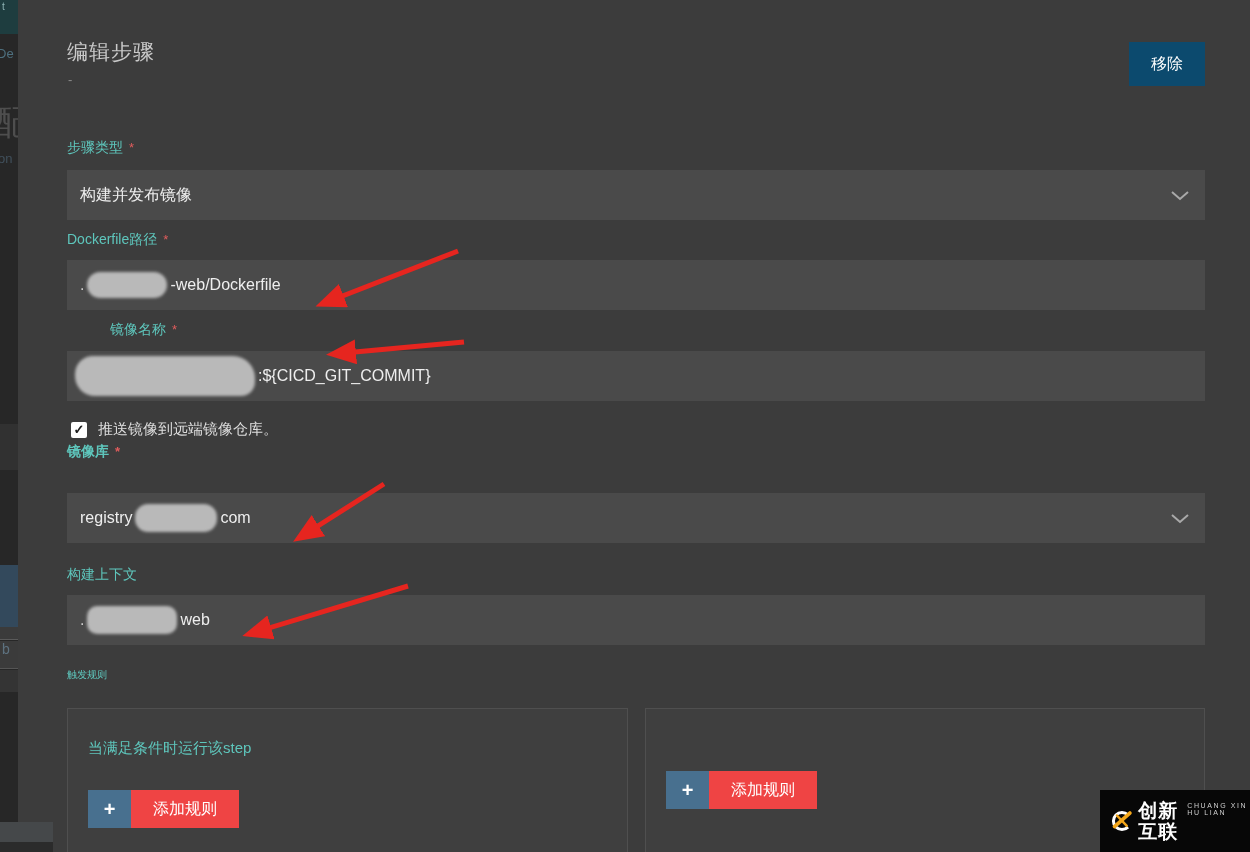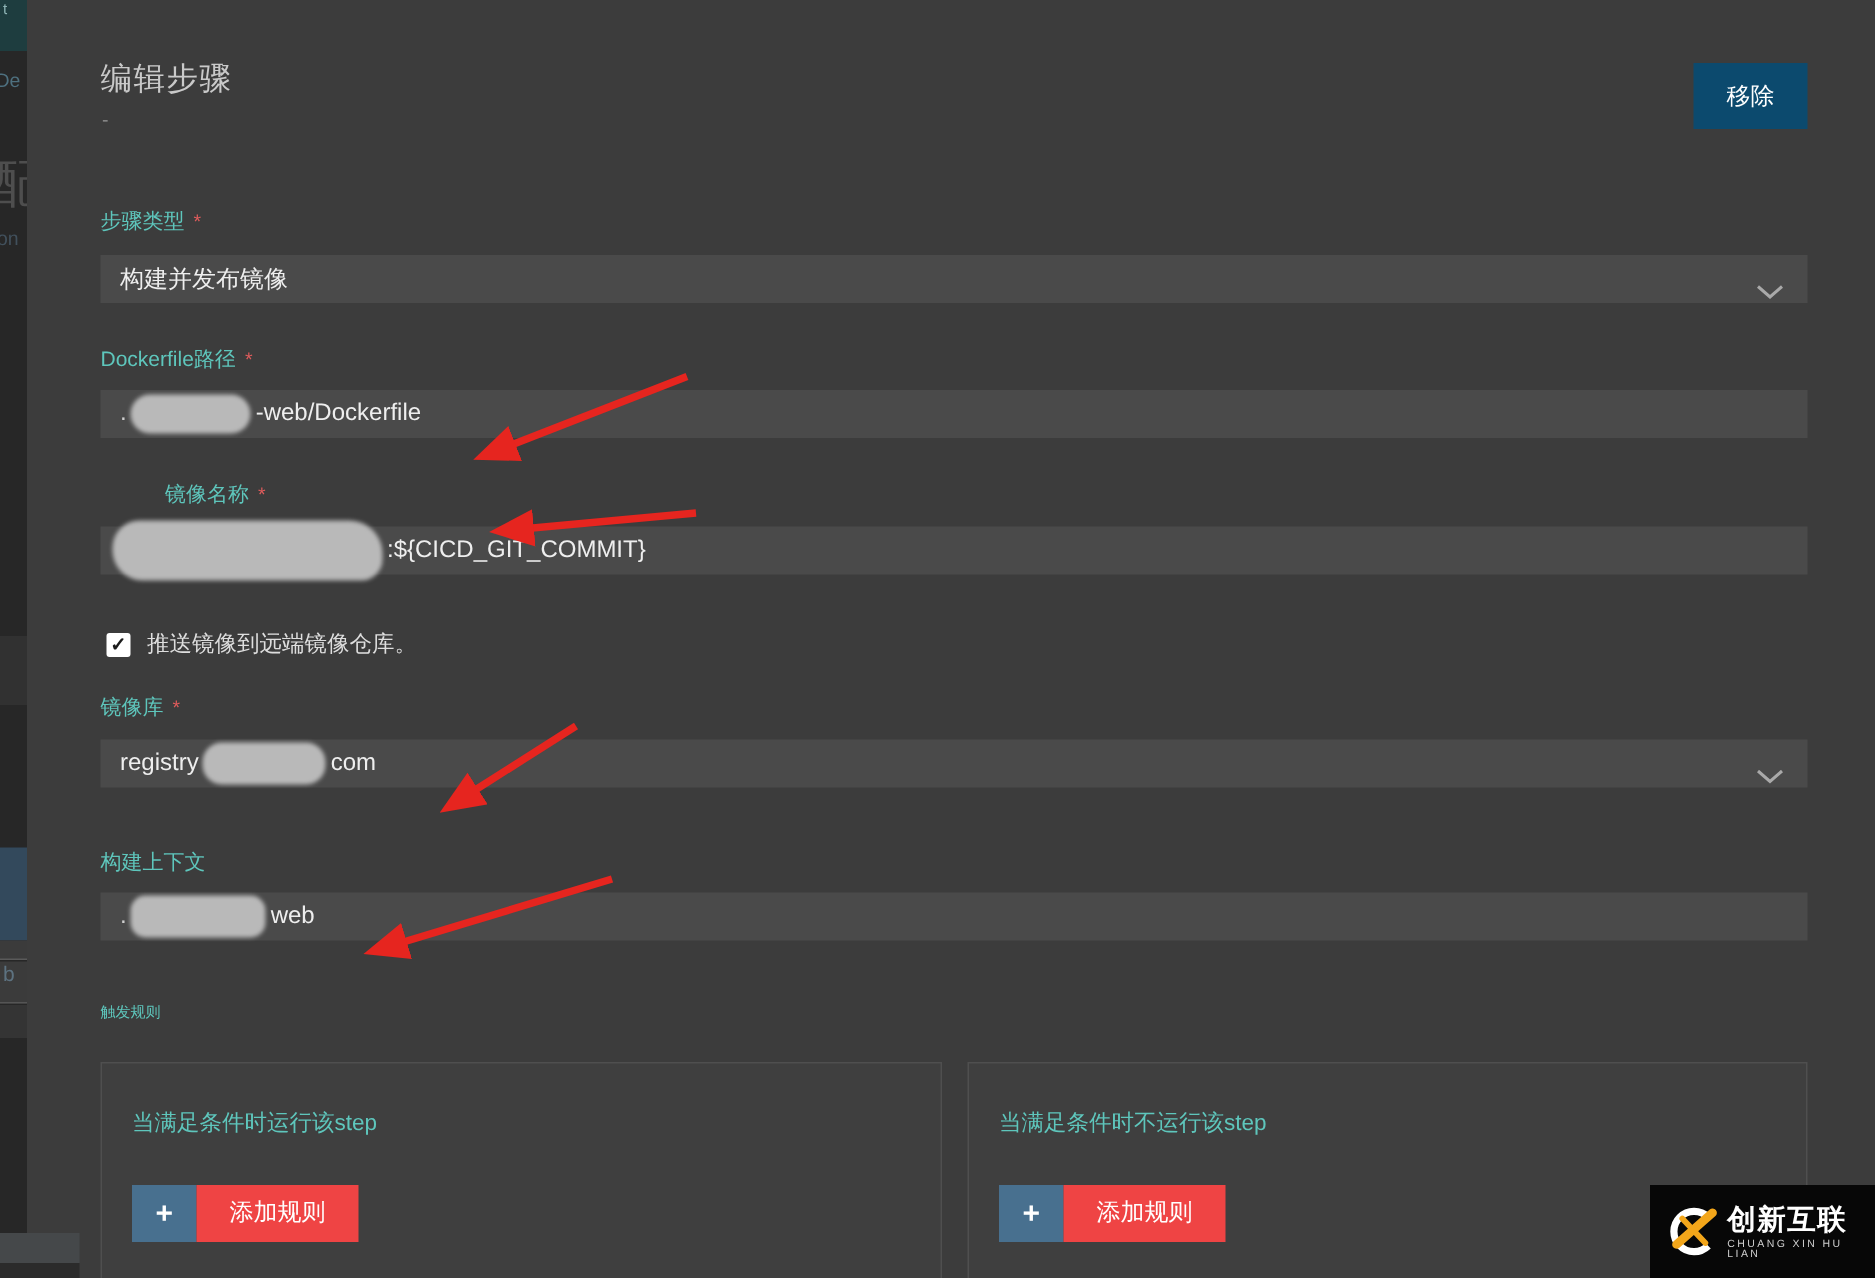--- a/index.html
+++ b/index.html
@@ -27,21 +27,21 @@
   
   .modal { position:absolute; left:18px; top:0; width:1232px; height:852px; background:#3c3c3c; z-index:2; }
   .modal-title { position:absolute; left:49px; top:38px; font-size:21px; color:#c9c9c9; letter-spacing:1px; }
   .modal-dash { position:absolute; left:50px; top:72px; font-size:13px; color:#8a8a8a; }
   .remove-btn { position:absolute; left:1111px; top:42px; width:76px; height:44px; background:#0c4a6e; color:#fff;
     font-size:16px; border:none; cursor:pointer; font-family:inherit; }
 
   .field-label { position:absolute; left:49px; font-size:14px; color:#5ec6bc; }
   .req { color:#e05c5c; margin-left:6px; font-size:13px; }
 
-  .field-box { position:absolute; left:49px; width:1138px; height:32px; background:#4a4a4a;
+  .field-box { position:absolute; left:49px; width:1138px; height:50px; background:#4a4a4a;
     display:flex; align-items:center; padding-left:13px; font-size:16px; color:#eee; }
   .field-box .chev { position:absolute; right:16px; top:17px; }
   .blob { display:inline-block; background:#c3c3c3; opacity:0.92; filter:blur(1.5px); border-radius:13px; margin:0 3px; }
   .blob.b1 { width:80px; height:26px; }
   .blob.b2 { width:180px; height:40px; border-radius:18px 22px 14px 20px; }
   .blob.b3 { width:82px; height:28px; }
   .blob.b4 { width:90px; height:28px; border-radius:10px; }
   .prefix-dot { color:#cfcfcf; }
 
   .checkbox-row { position:absolute; left:53px; top:420px; display:flex; align-items:center; }
@@ -57,21 +57,21 @@
   .add-btn .plus { width:43px; height:38px; background:#48708f; color:#fff; font-size:20px; font-weight:bold;
     display:flex; align-items:center; justify-content:center; }
   .add-btn .lbl { height:38px; background:#ef4444; color:#fff; font-size:16px; line-height:38px; padding:0 22px; }
 
   
   .arrows { position:absolute; left:0; top:0; width:1250px; height:852px; z-index:5; pointer-events:none; }
 
   
   .watermark { position:absolute; left:1100px; top:790px; width:150px; height:62px; background:#070707; z-index:7;
     display:flex; align-items:center; padding-left:9px; }
-  .wm-text { margin-left:6px; display:flex; flex-direction:column; }
+  .wm-text { margin-left:6px; display:flex; flex-direction:row; }
   .wm-brand { color:#fff; font-size:19px; font-weight:bold; letter-spacing:1px; line-height:21px; }
   .wm-sub { color:#cfcfcf; font-size:7px; letter-spacing:1.6px; margin-top:2px; }
 </style>
 </head>
 <body>
 
 <div class="bg-strip">
   <div class="bg-teal">t</div>
   <div class="bg-de">De</div>
   <div class="bg-pei">配</div>
@@ -111,21 +111,21 @@
   <div class="field-box" style="top:351px;text-align:right;">
     <span class="blob b2" style="margin-left:-5px;"></span>
     <span>:${CICD_GIT_COMMIT}</span>
   </div>
 
   <div class="checkbox-row">
     <span class="checkbox">✓</span>
     <span class="checkbox-label">推送镜像到远端镜像仓库。</span>
   </div>
 
-  <div class="field-label" style="top:463px;"><span>镜像库</span><span class="req">*</span></div>
+  <div class="field-label" style="top:443px;font-weight:bold;"><span>镜像库</span><span class="req">*</span></div>
   <div class="field-box" style="top:493px;">
     <span>registry</span>
     <span class="blob b3"></span>
     <span>com</span>
     <span class="chev">
       <svg width="18" height="10" viewBox="0 0 18 10">
           <polyline points="1,1 9,8 17,1" fill="none" stroke="#a9a9a9" stroke-width="2"></polyline>
         </svg>
     </span>
   </div>
@@ -141,21 +141,20 @@
 
   <div class="panel run">
     <div class="panel-title">当满足条件时运行该step</div>
     <button class="add-btn">
       <span class="plus">+</span>
       <span class="lbl">添加规则</span>
     </button>
   </div>
 
   <div class="panel skip">
-    <div class="panel-title">当满足条件时不运行该step</div>
     <button class="add-btn">
       <span class="plus">+</span>
       <span class="lbl">添加规则</span>
     </button>
   </div>
 </div>
 
 <svg class="arrows" viewBox="0 0 1250 852">
   <defs>
     <marker id="ah" markerWidth="6" markerHeight="5" refX="4.6" refY="2.5" orient="auto">

